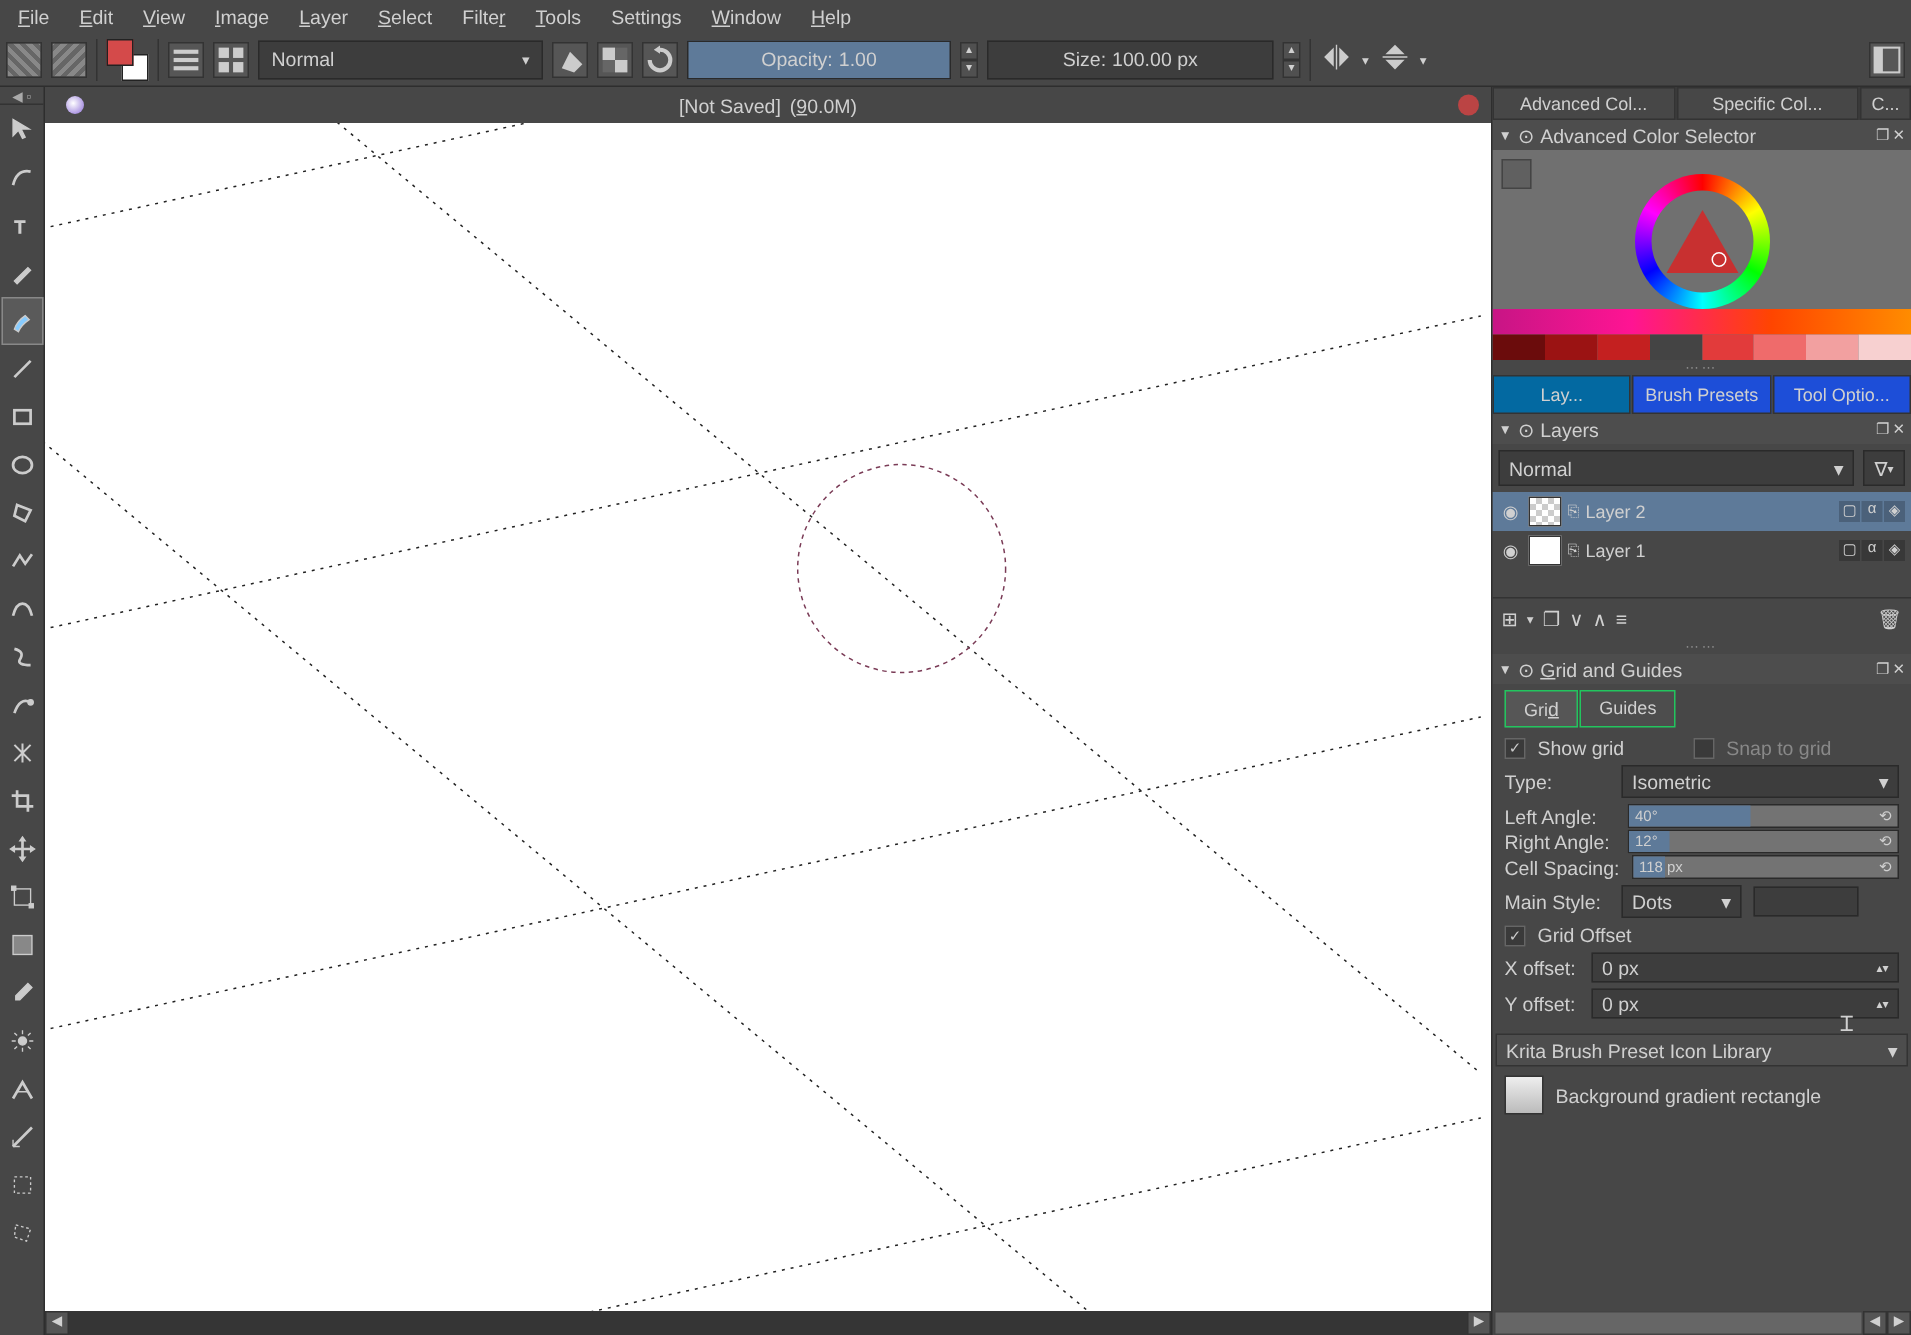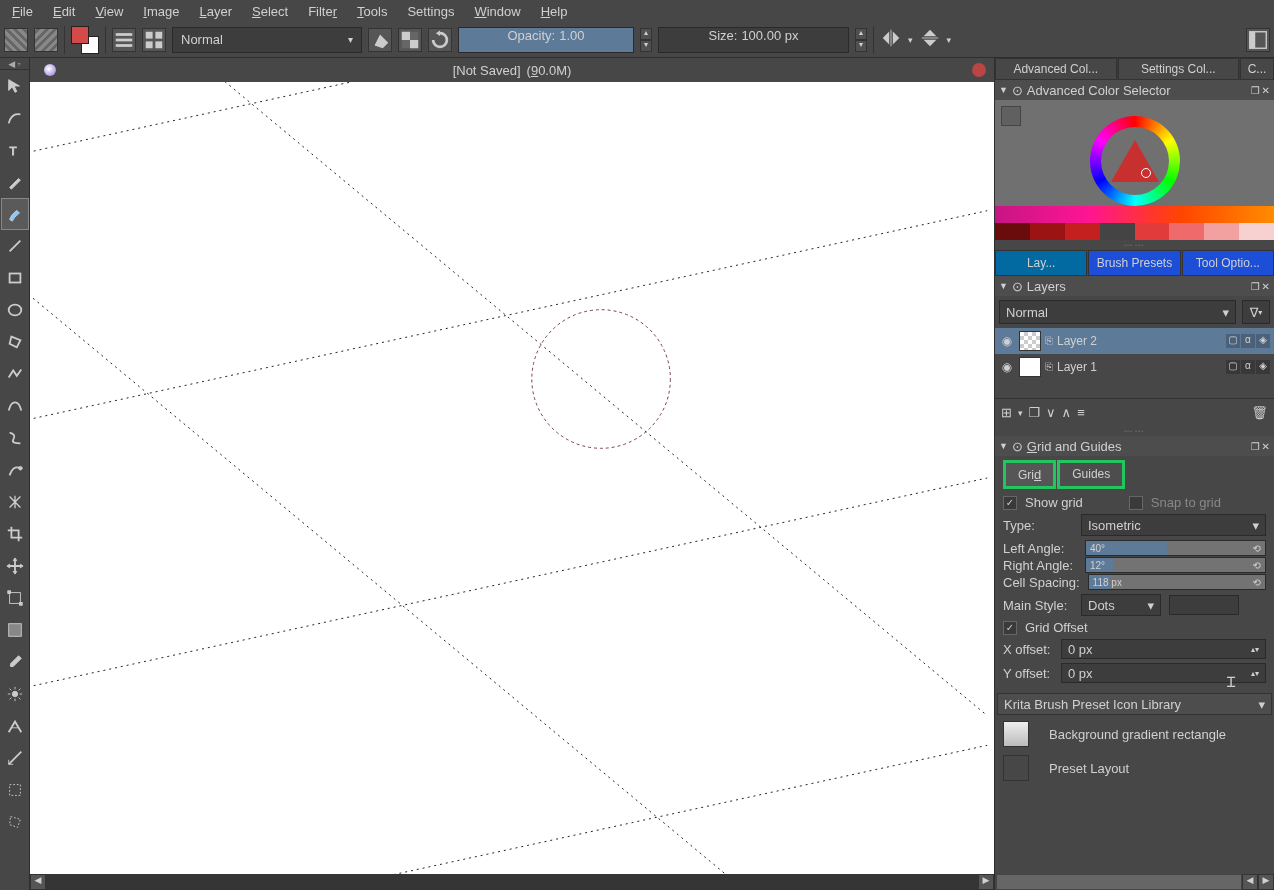--- a/index.html
+++ b/index.html
@@ -12,21 +12,21 @@
 
 
 .toolbar { height:36px; background:#474747; display:flex; align-items:center; padding:0 4px; gap:6px; border-bottom:1px solid #2e2e2e; }
 .tb-ico { width:24px; height:24px; background:#565656; border:1px solid #333; display:flex; align-items:center; justify-content:center; font-size:11px; }
 .tb-sep { width:1px; height:28px; background:#333; }
 .tb-fg { width:28px; height:28px; position:relative; }
 .tb-fg .fg { position:absolute; top:0; left:0; width:18px; height:18px; background:#d44a4a; border:1px solid #222; }
 .tb-fg .bg { position:absolute; bottom:0; right:0; width:18px; height:18px; background:#fff; border:1px solid #222; }
 .tb-sel { width:190px; height:26px; background:#3d3d3d; border:1px solid #2a2a2a; display:flex; align-items:center; padding:0 8px; justify-content:space-between; }
 .tb-sel .arr { font-size:10px; }
-.tb-num { height:26px; background:#3d3d3d; border:1px solid #2a2a2a; display:flex; align-items:flex-start; justify-content:center; gap:4px; padding:0 8px; position:relative; }
+.tb-num { height:26px; background:#3d3d3d; border:1px solid #2a2a2a; display:flex; align-items:center; justify-content:center; gap:4px; padding:0 8px; position:relative; }
 .tb-spin { width:12px; display:flex; flex-direction:column; }
 .tb-spin div { height:12px; background:#505050; border:1px solid #333; font-size:8px; text-align:center; line-height:8px; }
 .patt { background-image:repeating-linear-gradient(45deg,#888 0 3px,#666 3px 6px); }
 .patt2 { background-image:repeating-linear-gradient(-45deg,#888 0 3px,#666 3px 6px); }
 
 
 .main { position:absolute; top:58px; left:0; right:0; bottom:0; display:flex; }
 
 
 .tools { width:30px; background:#474747; display:flex; flex-direction:column; align-items:center; border-right:1px solid #2e2e2e; }
@@ -84,35 +84,35 @@
 .layer .thumb.chk { background-image:linear-gradient(45deg,#ccc 25%,transparent 25%,transparent 75%,#ccc 75%),linear-gradient(45deg,#ccc 25%,#fff 25%,#fff 75%,#ccc 75%); background-size:8px 8px; background-position:0 0,4px 4px; }
 .layer .lname { flex:1; font-size:12px; }
 .layer .licos { display:flex; gap:1px; }
 .layer .licos span { width:14px; height:14px; font-size:10px; background:rgba(0,0,0,0.2); text-align:center; }
 .ltools { height:28px; display:flex; align-items:center; gap:6px; padding:0 6px; border-top:1px solid #333; }
 .ltools .sp { flex:1; }
 .dots { text-align:center; font-size:9px; color:#888; letter-spacing:2px; }
 
 .grid-p { padding:4px 8px; background:#474747; }
 .gtabs { display:flex; gap:1px; margin-bottom:6px; }
-.gtab { padding:4px 12px; background:#4d4d4d; border:3px solid #22c55e; font-size:12px;text-align:right; }
+.gtab { padding:4px 12px; background:#4d4d4d; border:1px solid #22c55e; font-size:12px;text-align:right; }
 .gtab.active { background:#565656; }
 .grow { display:flex; align-items:center; gap:8px; margin:4px 0; font-size:12px; }
 .grow label { min-width:70px; }
 .gchk { width:14px; height:14px; border:1px solid #666; background:#3a3a3a; display:flex; align-items:center; justify-content:center; font-size:10px; }
 .gchk.on::after { content:'✓'; color:#ccc; }
 .ginp { flex:1; height:20px; background:#3d3d3d; border:1px solid #2a2a2a; padding:0 6px; display:flex; align-items:center; justify-content:space-between; font-size:11px; }
 .gsel { flex:1; height:22px; background:#3d3d3d; border:1px solid #2a2a2a; padding:0 6px; display:flex; align-items:center; justify-content:space-between; }
 .gslide { flex:1; height:16px; background:#737373; border:1px solid #2a2a2a; display:flex; align-items:center; padding:0 4px; font-size:11px; position:relative; }
 .gslide .fill { position:absolute; left:0; top:0; bottom:0; background:#5e7a99; }
 .gslide span { position:relative; z-index:1; font-size:10px;}
 .gcol { width:70px; height:20px; background:#3d3d3d; border:1px solid #2a2a2a; }
 
 .lib { height:22px; background:#4d4d4d; border:1px solid #333; margin:2px; display:flex; align-items:center; padding:0 6px; justify-content:space-between; font-size:12px; }
-.libitem { display:flex; align-items:center; gap:20px; padding:4px 8px; }
+.libitem { display:flex; align-items:center; gap:8px; padding:4px 8px; }
 .libitem .lth { width:26px; height:26px; border:1px solid #333; }
 
 .rb-scroll { position:absolute; bottom:0; left:996px; right:0; height:16px; background:#404040; display:flex; }
 .rb-scroll .track { flex:1; background:#353535; }
 .rb-scroll .thumb { width:100%; height:100%; background:#666; border:1px solid #444;}
 .rb-scroll .btn { width:16px; background:#555; border:1px solid #333; font-size:9px; text-align:center; }
 
 .caret { position:absolute; right:38px; top:674px; font-size:14px; cursor:text;}
 
 .flipicon { display:inline-block; }
@@ -387,21 +387,21 @@
           <line x1="-50" y1="180" x2="960" y2="1020"></line>
         </g>
         <circle cx="570" cy="300" r="70" fill="none" stroke="#7a3b56" stroke-width="1" stroke-dasharray="3 3"></circle>
       </svg>
     </div>
   </div>
 
   <div class="right">
     <div class="rtabs">
       <div class="rtab">Advanced Col...</div>
-      <div class="rtab">Settings Col...</div>
+      <div class="rtab">Specific Col...</div>
       <div class="rtab" style="flex:0 0 34px">C...</div>
     </div>
     <div class="phdr">
       <span class="tri">▼</span>
         <span>⊙</span>
       <span>Advanced Color Selector</span>
       <div class="rico">
           <span>❐</span>
           <span>✕</span>
         </div>
@@ -571,24 +571,20 @@
     </div>
 
     <div class="lib">
         <span>Krita Brush Preset Icon Library</span>
         <span>▾</span>
       </div>
     <div class="libitem">
       <div class="lth" style="background:linear-gradient(#eee,#bbb)"></div>
       <span>Background gradient rectangle</span>
     </div>
-    <div class="libitem">
-      <div class="lth" style="background:linear-gradient(135deg,#e8a #c7d)"></div>
-      <span>Preset Layout</span>
-    </div>
   </div>
 </div>
 
 <div class="hscroll">
   <div class="btn">◀</div>
     <div class="track"></div>
     <div class="btn">▶</div>
 </div>
 <div class="rb-scroll">
   <div class="track">

